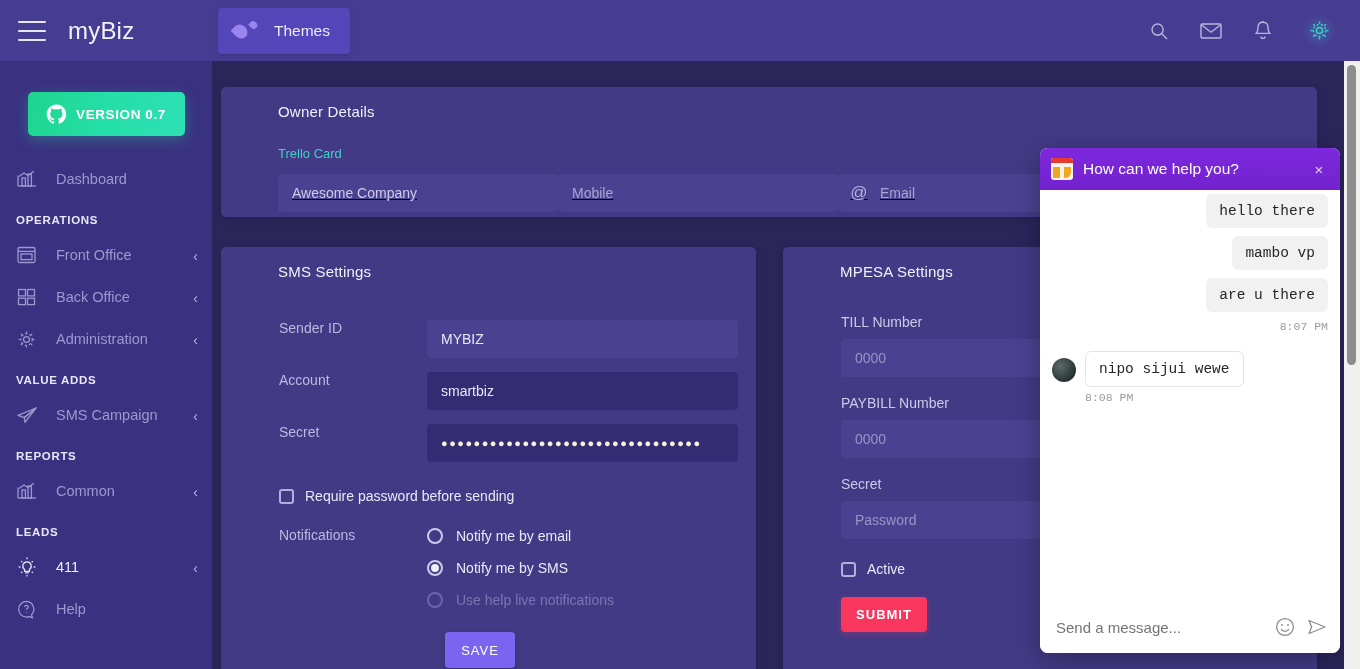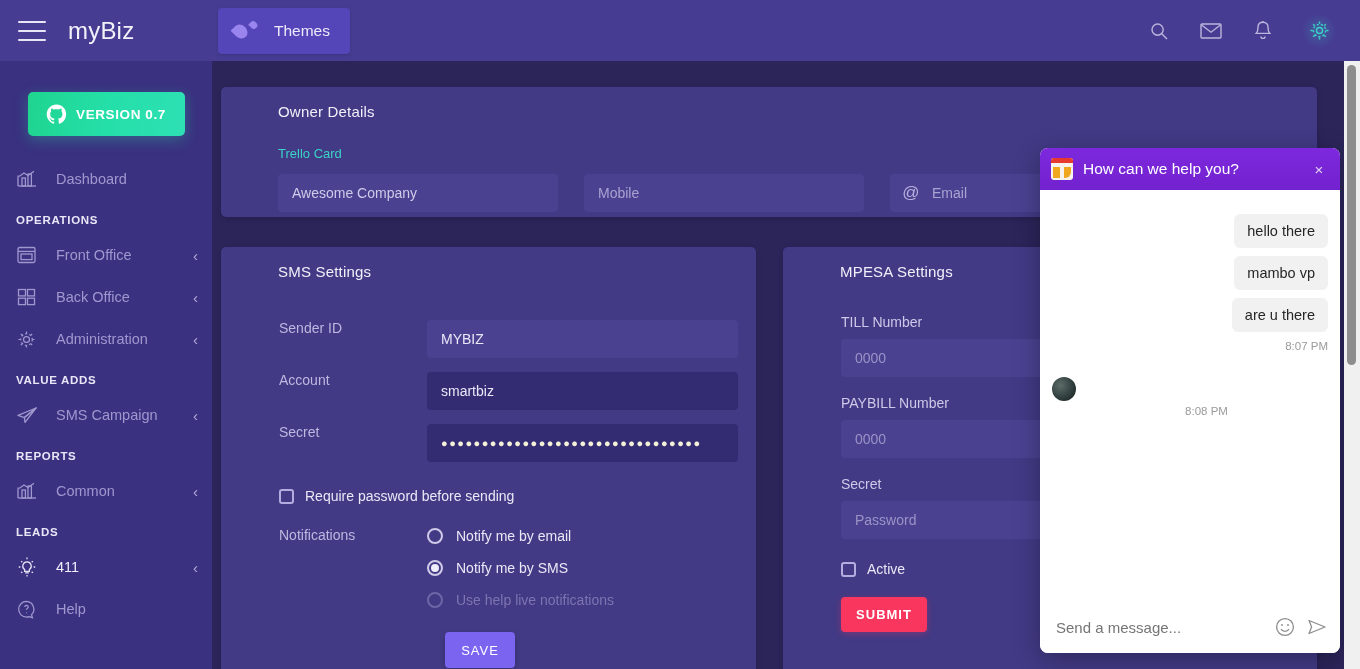--- a/index.html
+++ b/index.html
@@ -117,21 +117,21 @@
     color: #f0effa; font-size: 15px; padding: 16px 0 0 17px; letter-spacing: .2px;
   }
 
   
   #ownerPanel { left: 26px; top: 26px; width: 1096px; height: 130px; }
   .link-trello {
     color: #3ad3c6; font-size: 13px; padding-left: 17px; margin-top: 26px; cursor: pointer;
     display: inline-block;
   }
   .owner-row {
-    display: flex; gap: 26px; padding: 12px 18px 0 17px;
+    display: flex; padding: 12px 18px 0 17px; text-decoration: underline;
   }
   .fld {
     background: #4a4291; border-radius: 4px;
     height: 38px; display: flex; align-items: center;
     padding: 0 14px; color: #cfcbe9; font-size: 14px;
   }
   .fld.ph { color: #a9a3d2; }
   #fOwner { width: 280px; }
   #fMobile { width: 280px; }
   #fEmail { width: 280px; padding-left: 0; }
@@ -217,38 +217,38 @@
     background: #f7f3ec; position: relative; flex: 0 0 22px;
   }
   .chat-logo .bar { position: absolute; top: 0; left: 0; right: 0; height: 5px; background: #e8392f; }
   .chat-logo .lblock { position: absolute; left: 2px; bottom: 2px; width: 7px; height: 11px; background: #f0a71e; }
   .chat-logo .rblock { position: absolute; right: 2px; bottom: 2px; width: 7px; height: 11px; background: #f0a71e; border-radius: 0 0 6px 0;}
   .chat-title { color: #ffffff; font-size: 15.5px; margin-left: 10px; }
   .chat-close {
     margin-left: auto; color: #e4d2f7; font-size: 15px; cursor: pointer;
     width: 18px; height: 18px; display:flex; align-items:center; justify-content:center;
   }
-  .chat-body { flex: 1; padding: 24px 12px 0; overflow: hidden; position: relative; }
+  .chat-body { flex: 1; padding: 4px 12px 0; overflow: hidden; position: relative; font-family: Liberation Mono, monospace; }
   .msg-out {
     background: #f1f1f1; color: #262626; font-size: 14.5px;
     border-radius: 6px; padding: 9px 13px; max-width: 200px;
     margin-left: auto; margin-bottom: 8px; width: fit-content;
   }
   .stamp-out { text-align: right; color: #9b9b9b; font-size: 11.5px; margin-top: 2px; }
   .in-wrap { display: flex; align-items: flex-start; margin-top: 18px; }
   .avatar {
     width: 24px; height: 24px; border-radius: 50%; flex: 0 0 24px;
     background: radial-gradient(circle at 35% 35%, #5d6a68 0%, #31403e 55%, #141a1a 100%);
     margin-top: 7px;
   }
   .msg-in {
     margin-left: 9px; background: #ffffff; border: 1px solid #e3e3e3;
     border-radius: 6px; padding: 9px 13px; font-size: 14.5px; color: #262626;
   }
-  .stamp-in { color: #9b9b9b; font-size: 11.5px; margin: 4px 0 0 33px; text-align: center; }
+  .stamp-in { color: #9b9b9b; font-size: 11.5px; margin: 4px 0 0 33px; }
   .chat-powered {
     text-align: center; color: #a8a8a8; font-size: 11.5px;
     padding: 8px 0 9px; border-bottom: 1px solid #ececec;
     display: flex; align-items: center; justify-content: center; gap: 4px;
   }
   .sc-ring { width: 9px; height: 9px; border: 1.5px solid #a8a8a8; border-radius: 50%; display:inline-block;}
   .chat-input-bar {
     height: 52px; display: flex; align-items: center; padding: 0 12px 0 16px; flex: 0 0 52px;
     background: #fff;
   }
@@ -531,20 +531,21 @@
   </div>
 
   <div class="chat-body">
     <div class="msg-out">hello there</div>
     <div class="msg-out">mambo vp</div>
     <div class="msg-out">are u there</div>
     <div class="stamp-out">8:07 PM</div>
 
     <div class="in-wrap">
       <div class="avatar"></div>
+      <div class="msg-in">nipo sijui wewe</div>
     </div>
     <div class="stamp-in">8:08 PM</div>
   </div>
 
 
   <div class="chat-input-bar">
     <input class="chat-input" placeholder="Send a message..." style="">
     <span class="chat-icon">
       <svg width="22" height="22" viewBox="0 0 22 22" fill="none" stroke="#8d8d8d" stroke-width="1.3">
         <circle cx="11" cy="11" r="8.4"></circle>

